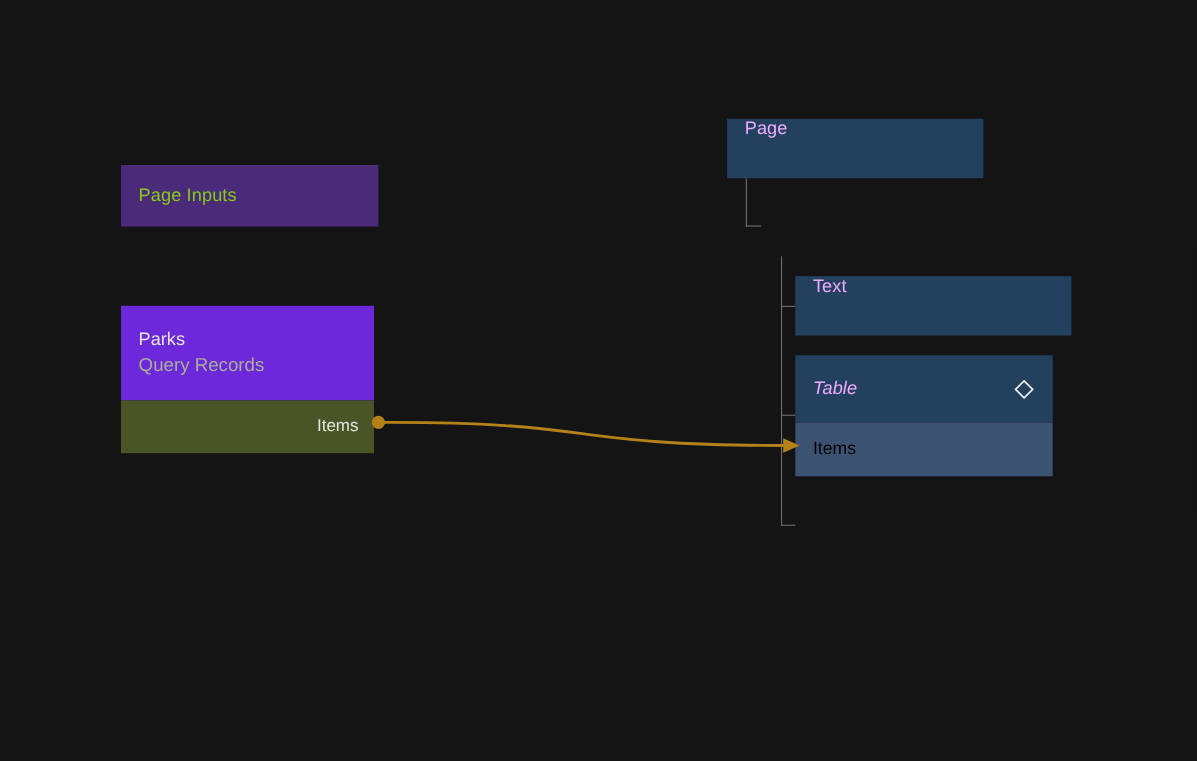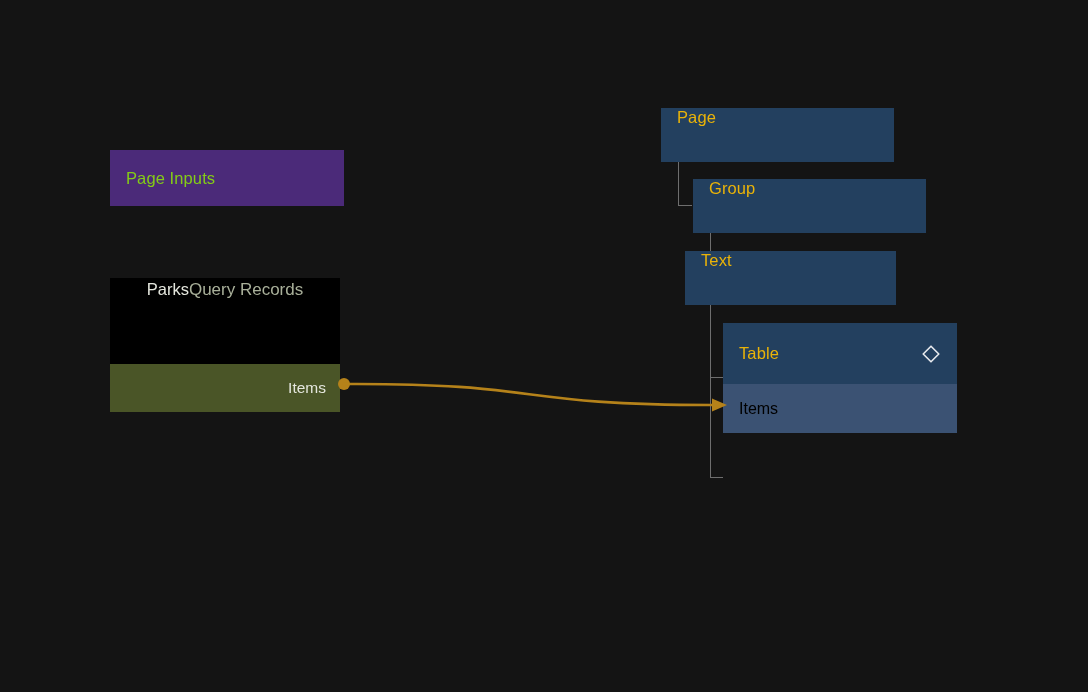--- a/index.html
+++ b/index.html
@@ -55,23 +55,23 @@
   
   .node-data {
     left: 110px;
     top: 278px;
     width: 230px;
     height: 134px;
     padding: 0;
     justify-content: flex-start;
   }
   .node-data .head {
-    background: #000000;
+    background: #6d28d9;
     height: 96px;
-    flex-direction: row;
+    flex-direction: column;
     align-items: flex-start;
     justify-content: center;
     padding: 0 16px;
   }
   .node-data .head .title {
     font-size: 16.5px;
     color: #e4e6dd;
     line-height: 22px;
   }
   .node-data .head .subtitle {
@@ -98,32 +98,33 @@
     left: 338px;
     top: 378px;
   }
 
   
   .node-blue {
     background: #23405f;
   }
   .node-blue .label {
     font-size: 16.5px;
-    color: #eab308;
+    color: #f0abfc;
     letter-spacing: .1px;
     flex: 1 1 auto;
   }
   .n-page  { left: 661px; top: 108px; width: 233px; height: 54px; }
   .n-group { left: 693px; top: 179px; width: 233px; height: 54px; }
-  .n-text  { left: 685px; top: 251px; width: 211px; height: 54px; justify-content: flex-end; }
+  .n-text  { left: 723px; top: 251px; width: 251px; height: 54px; justify-content: flex-end; }
   .n-table { left: 723px; top: 323px; width: 234px; height: 110px; justify-content: flex-start; }
   .n-table .head-row {
     background: #23405f;
     height: 70px;
     padding: 0 16px;
+    font-style: italic;
   }
   .n-table .items-row {
     background: #3b5273;
     height: 56px;
     padding: 0 16px;
   }
   .n-par {
     left: 723px; top: 451px; width: 234px; height: 53px;
     background: #3a5d84;
   }
@@ -179,23 +180,20 @@
     <div class="node-row port-row">
       <div class="port-label">Items</div>
     </div>
   </div>
   <div class="port-dot" style="background: rgb(181, 130, 26);"></div>
 
   <div class="node node-blue n-page pad-lr">
     <div class="label">Page</div>
   </div>
 
-  <div class="node node-blue n-group pad-lr">
-    <div class="label">Group</div>
-  </div>
 
   <div class="node node-blue n-text pad-lr">
     <div class="label">Text</div>
   </div>
 
   <div class="node n-table">
     <div class="node-row head-row node-blue">
       <div class="label">Table</div>
       <svg class="diamond-icon" viewBox="0 0 20 20">
         <path d="M10 2.2 L17.8 10 L10 17.8 L2.2 10 Z" fill="none" stroke="#e8eaee" stroke-width="1.6" stroke-linejoin="round"></path>

